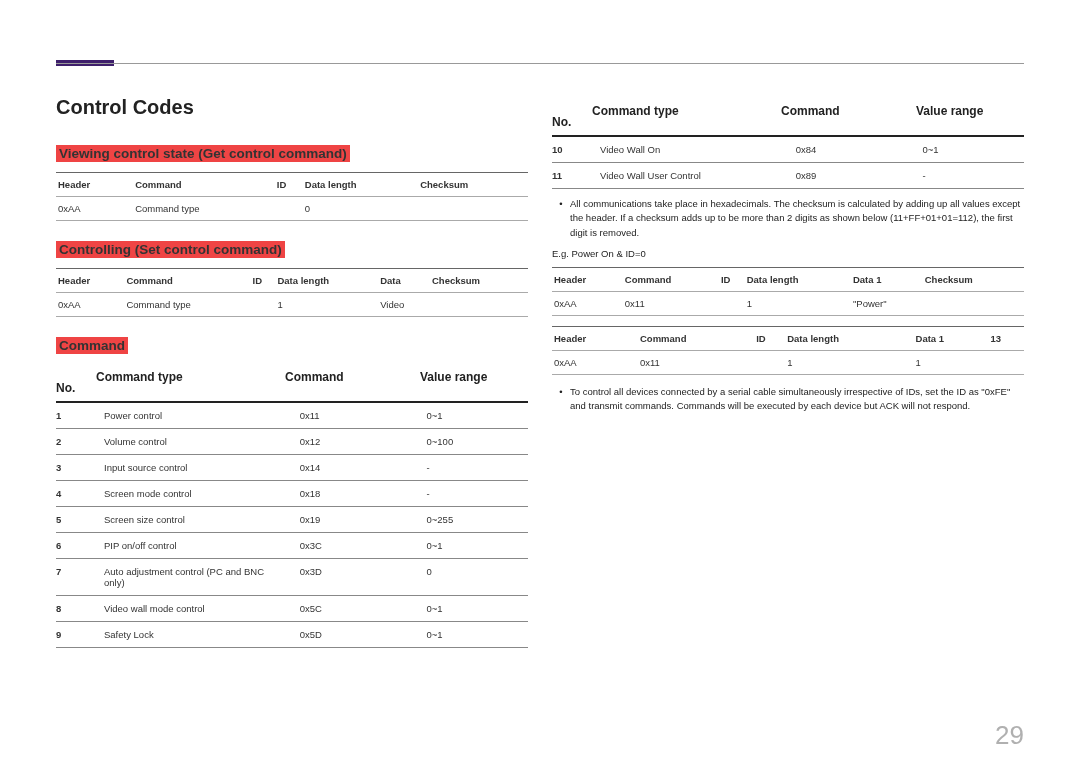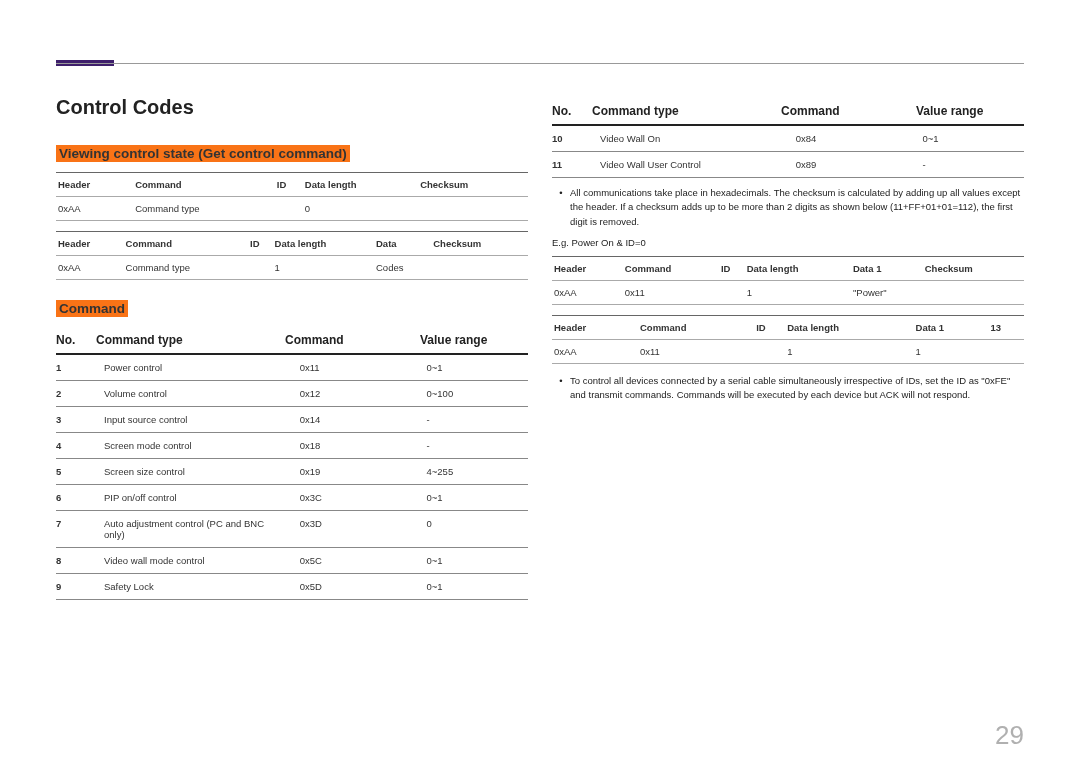--- a/index.html
+++ b/index.html
@@ -45,21 +45,21 @@
     font-size: 20px;
     font-weight: 700;
     margin: 0 0 16px 0;
     color: #222;
   }
   h2.hl {
     display: inline-block;
     font-size: 13.5px;
     font-weight: 700;
     color: #333;
-    background: #f97316;
+    background: #ef4444;
     padding: 1px 3px;
     margin: 10px 0 6px 0;
   }
   .tbl {
     width: 100%;
     font-size: 9.5px;
     border-collapse: collapse;
     margin: 4px 0 10px 0;
     color: #333;
   }
@@ -79,21 +79,21 @@
 
   .cmd-head {
     display: flex;
     font-size: 12px;
     font-weight: 700;
     color: #222;
     border-bottom: 2px solid #222;
     padding: 6px 0;
     margin-top: 4px;
   }
-  .cmd-head .c-no { width: 40px; }
+  .cmd-head .c-no { width: 40px; margin-top: 11px; }
   .cmd-head .c-type { flex: 1.4; }
   .cmd-head .c-cmd { flex: 1; }
   .cmd-head .c-range { flex: 0.8; }
 
   .cmd-row {
     display: flex;
     font-size: 9.5px;
     color: #333;
     border-bottom: 0.5px solid #888;
     padding: 7px 0;
@@ -155,36 +155,37 @@
         <tr>
           <td>0xAA</td>
           <td>Command type</td>
           <td></td>
           <td>0</td>
           <td></td>
         </tr>
       </tbody>
         </table>
 
+      <h2 class="hl">Controlling (Set control command)</h2>
       <table class="tbl">
         <tbody>
             <tr>
           <th>Header</th>
           <th>Command</th>
           <th>ID</th>
           <th>Data length</th>
           <th>Data</th>
           <th>Checksum</th>
         </tr>
         <tr>
           <td>0xAA</td>
           <td>Command type</td>
           <td></td>
           <td>1</td>
-          <td>Codes</td>
+          <td>Video</td>
           <td></td>
         </tr>
       </tbody>
         </table>
 
       <h2 class="hl">Command</h2>
       <div class="cmd-head">
         <div class="c-no">No.</div>
         <div class="c-type">Command type</div>
         <div class="c-cmd">Command</div>
@@ -212,21 +213,21 @@
           <div class="cmd-row">
             <div class="c-no">4</div>
             <div class="c-type">Screen mode control</div>
             <div class="c-cmd">0x18</div>
             <div class="c-range">-</div>
           </div>
           <div class="cmd-row">
             <div class="c-no">5</div>
             <div class="c-type">Screen size control</div>
             <div class="c-cmd">0x19</div>
-            <div class="c-range">4~255</div>
+            <div class="c-range">0~255</div>
           </div>
           <div class="cmd-row">
             <div class="c-no">6</div>
             <div class="c-type">PIP on/off control</div>
             <div class="c-cmd">0x3C</div>
             <div class="c-range">0~1</div>
           </div>
           <div class="cmd-row">
             <div class="c-no">7</div>
             <div class="c-type">Auto adjustment control (PC and BNC only)</div>

